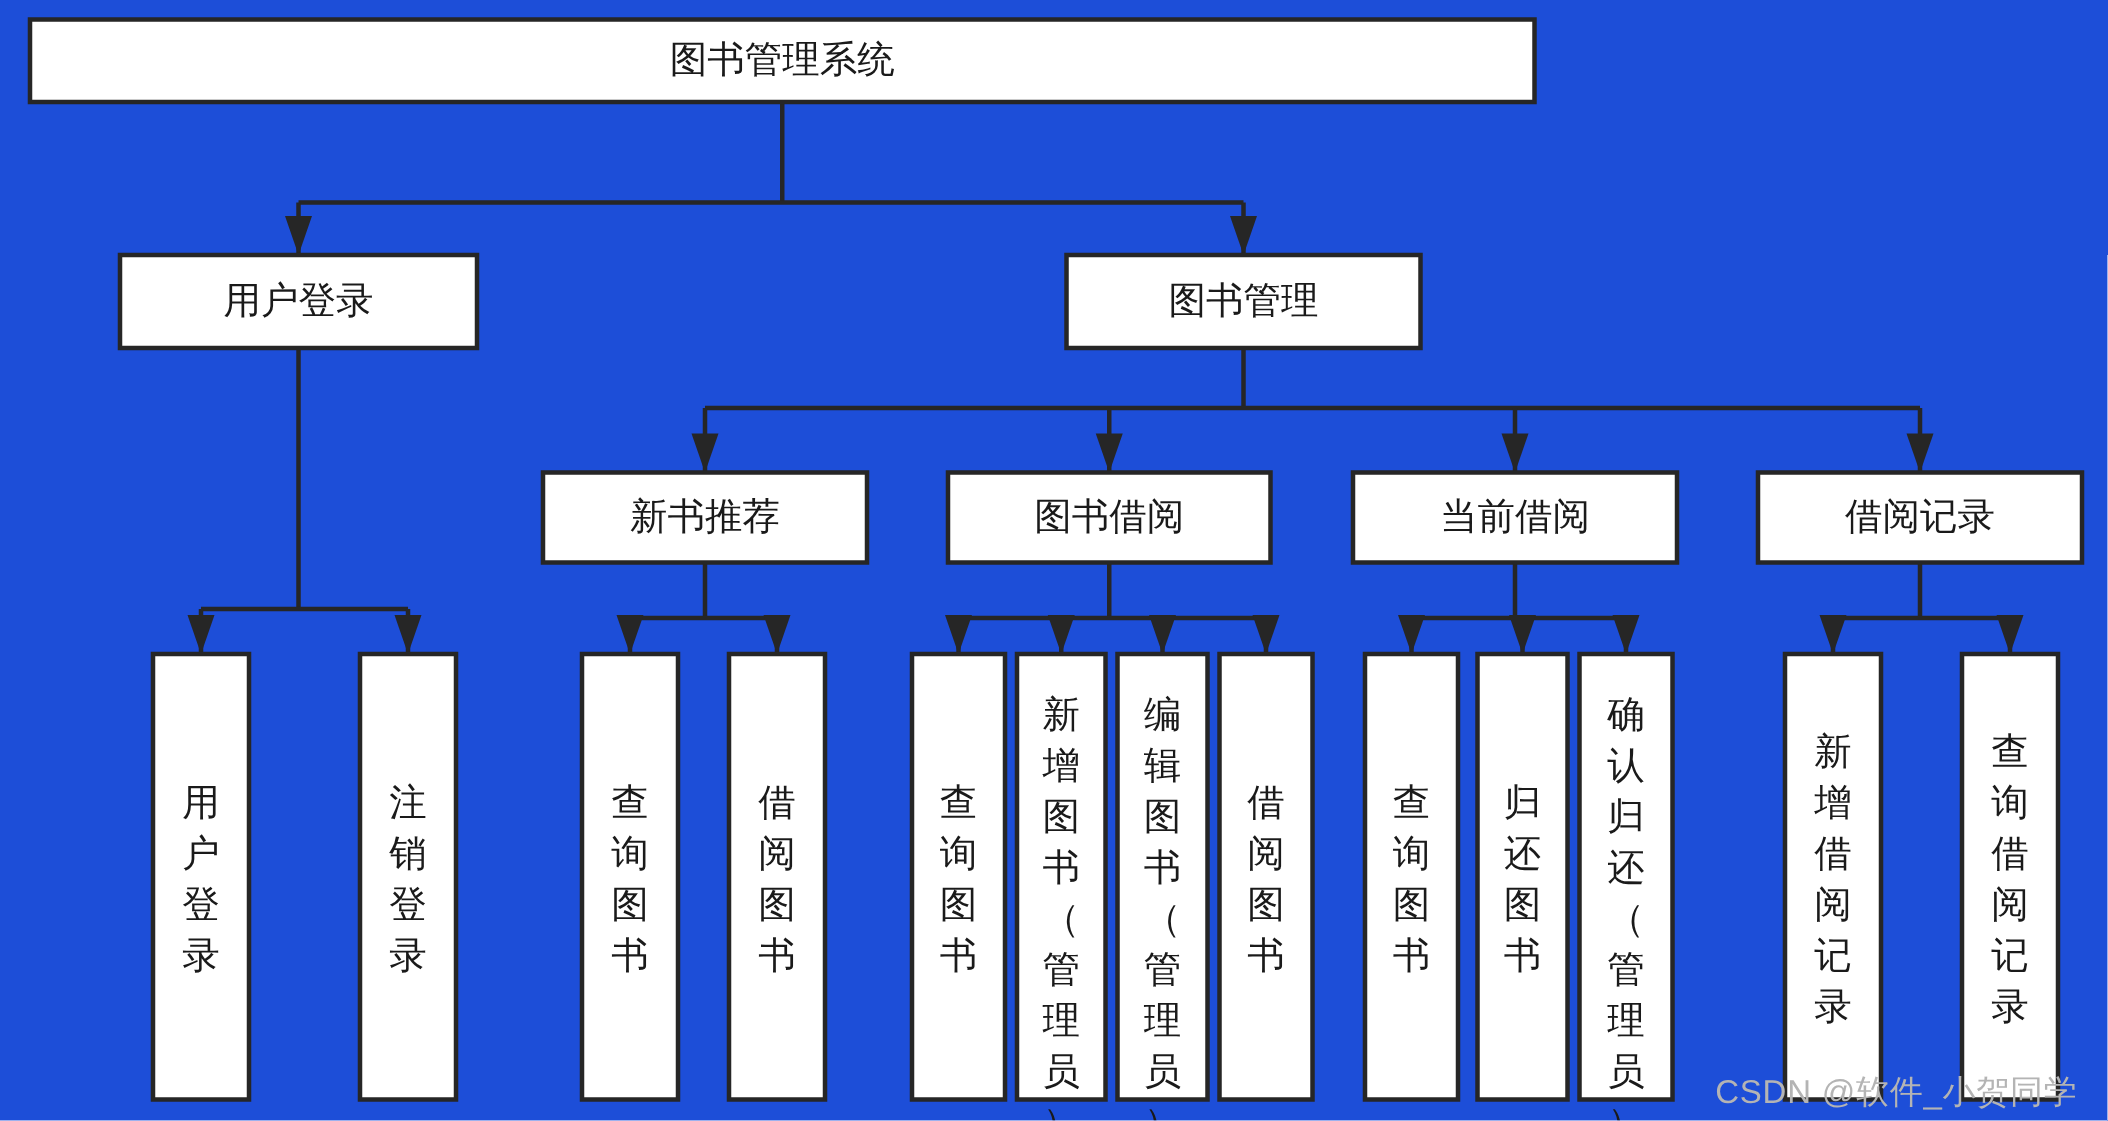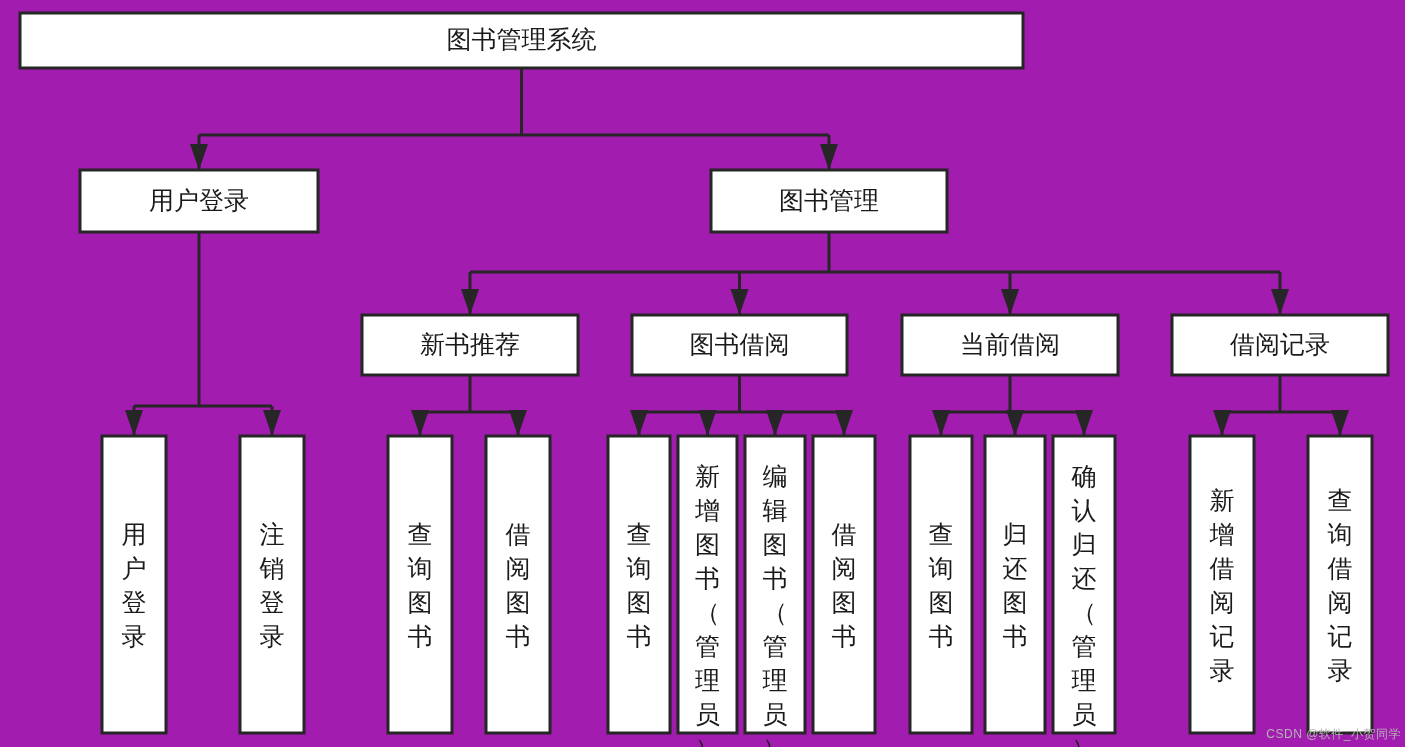--- a/index.html
+++ b/index.html
@@ -7,21 +7,21 @@
     padding: 0;
     background: #ffffff;
   }
   body {
     font-family: "Liberation Sans", "DejaVu Sans", sans-serif;
   }
   #diagram-root {
     position: relative;
     width: 1405px;
     height: 747px;
-    background: #a21caf;
+    background: #1d4ed8;
     overflow: hidden;
   }
   svg#flowchart {
     position: absolute;
     left: 0;
     top: 0;
     width: 1405px;
     height: 747px;
     display: block;
   }
@@ -47,24 +47,24 @@
     stroke: #262626;
     stroke-width: 3;
     fill: none;
   }
   .arrow-head {
     fill: #262626;
     stroke: none;
   }
   .watermark {
     position: absolute;
-    right: 4px;
+    right: 20px;
     bottom: 4px;
     color: #b4b4b4;
-    font-size: 12px;
+    font-size: 22px;
     font-family: "Liberation Sans", "DejaVu Sans", sans-serif;
     white-space: nowrap;
     letter-spacing: 0.5px;
   }
 </style>
 </head>
 <body>
 
 <div id="diagram-root">
 

